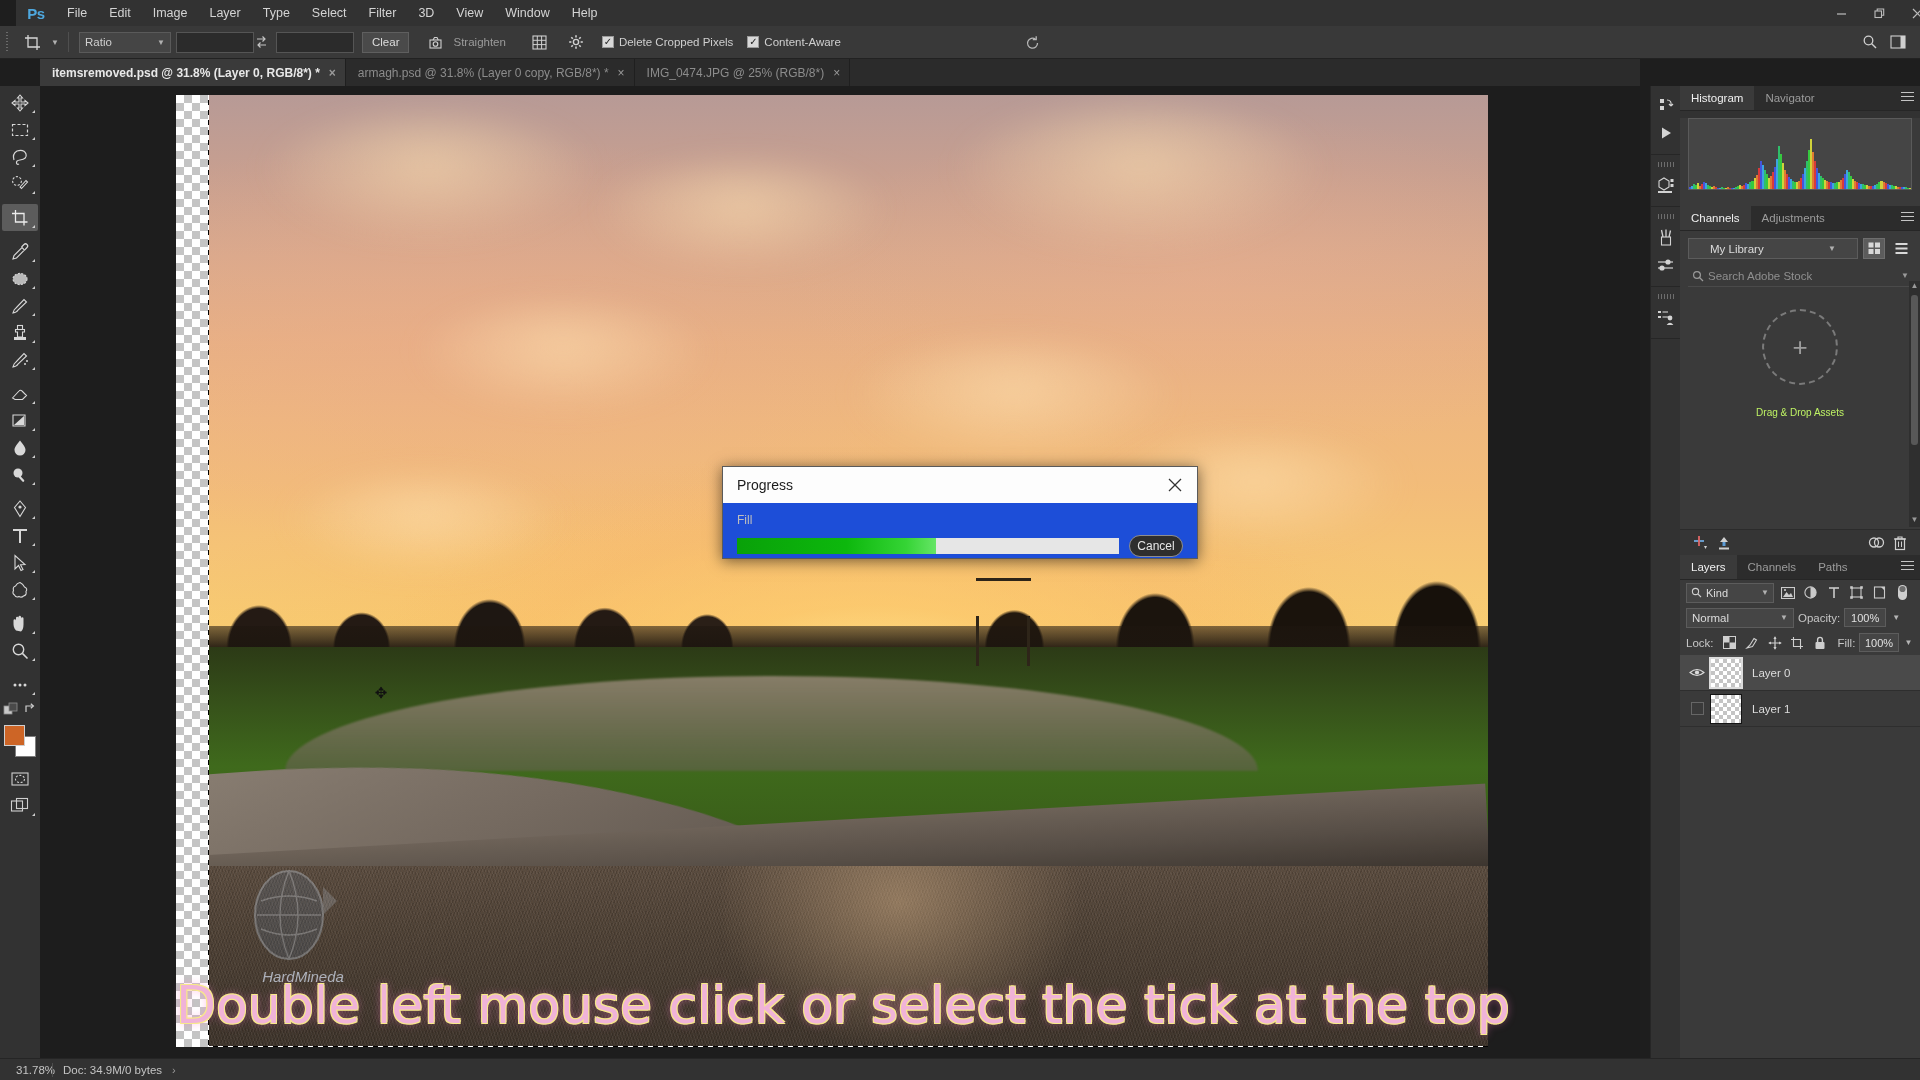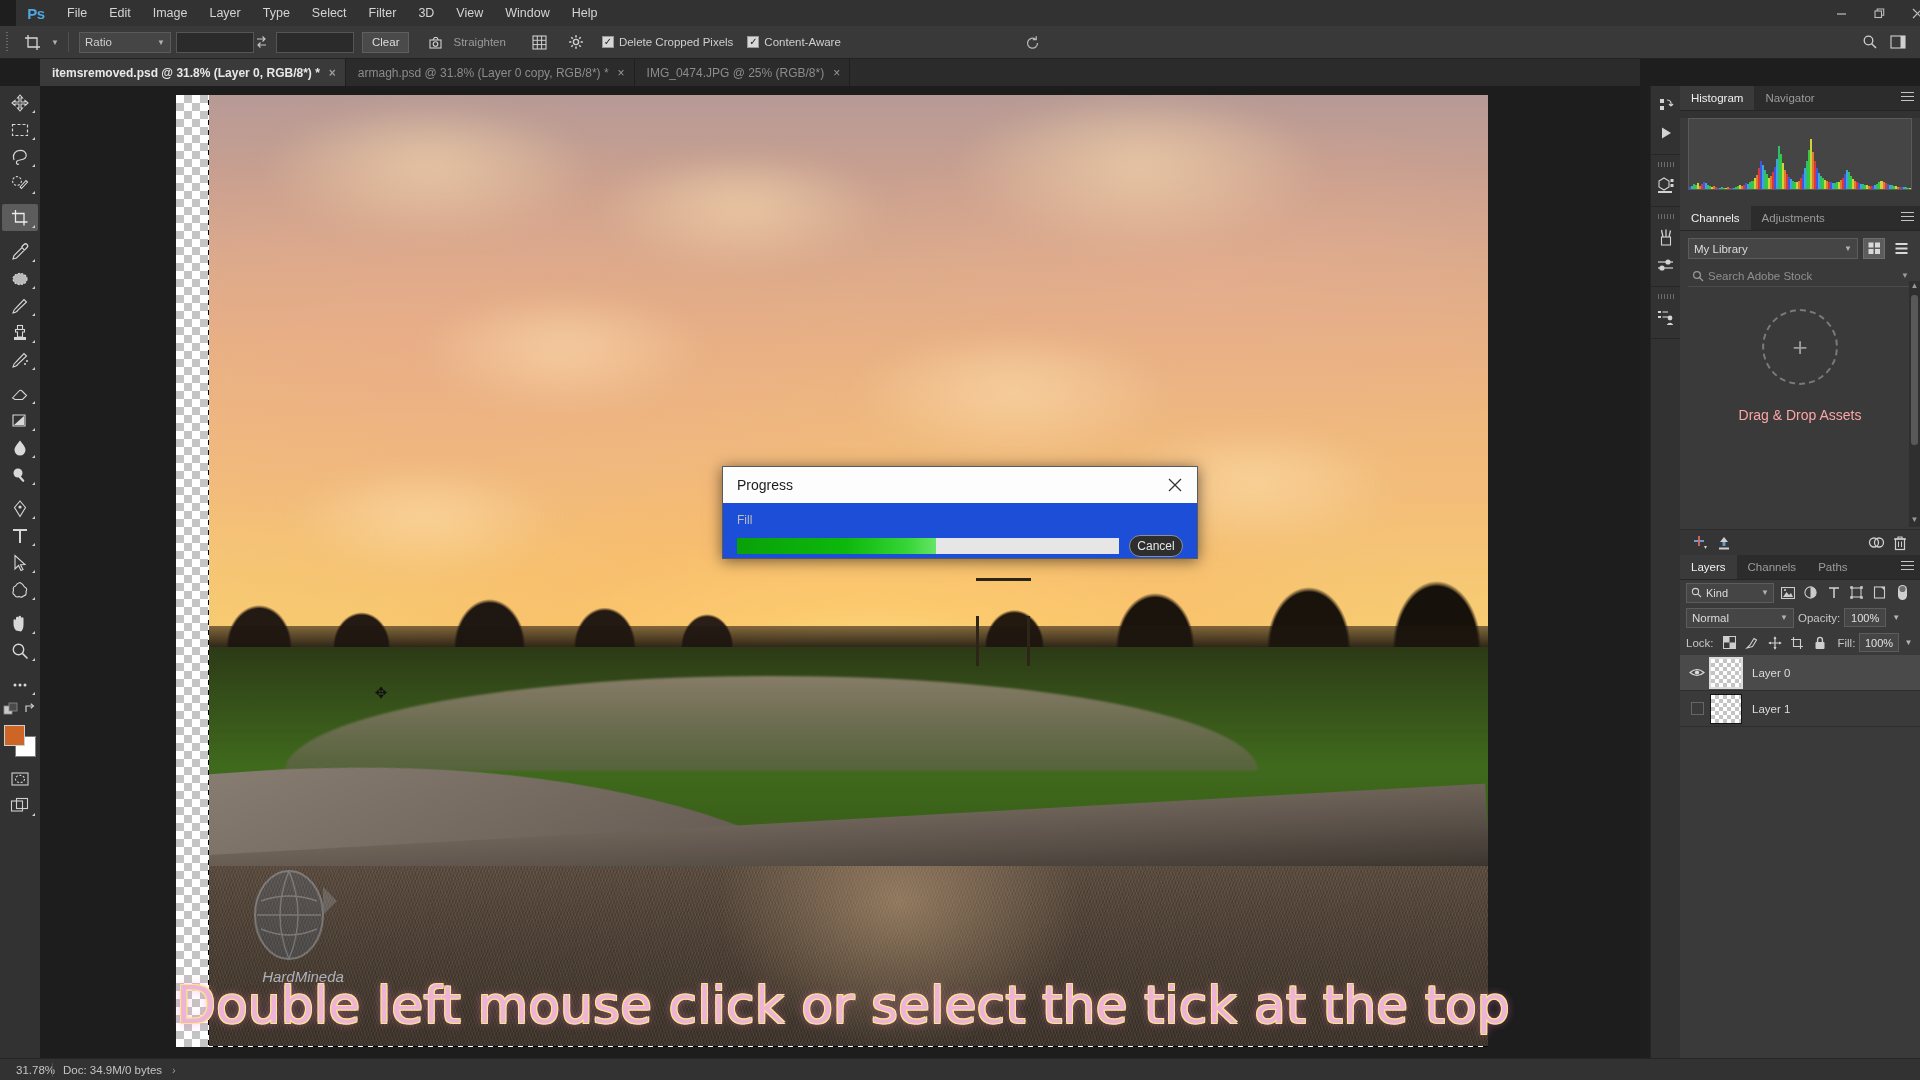--- a/index.html
+++ b/index.html
@@ -294,38 +294,38 @@
     margin: 7px 8px 2px; height: 72px; background: #454545; border: 1px solid #5a5a5a;
     position: relative; overflow: hidden;
   }
   .hist-bars { position: absolute; left: 0; bottom: 0; width: 100%; height: 100%; display: flex; align-items: flex-end; }
   .hist-bar { flex: 1 0 auto; }
 
   .lib-row { display: flex; align-items: center; padding: 7px 8px 4px; }
   .lib-select {
     flex: 1; height: 21px; background: #454545; border: 1px solid #5c5c5c; color: #dcdcdc;
     font-size: 11.5px; display: flex; align-items: center; justify-content: space-between;
-    padding: 0 5px;
+    padding: 0 21px;
   }
   .lib-viewbtn {
     width: 22px; height: 21px; margin-left: 5px; display: flex; align-items: center;
     justify-content: center; border: 1px solid transparent;
   }
   .lib-viewbtn.active { background: #5c5c5c; border-color: #6e6e6e; }
   .lib-search {
     margin: 2px 8px 0; height: 22px; display: flex; align-items: center;
     border-bottom: 1px solid #4a4a4a; color: #8f8f8f; font-size: 11.5px;
   }
   .dropzone { padding: 22px 16px 8px; text-align: center; }
   .dz-circle {
     width: 76px; height: 76px; margin: 0 auto 22px; border-radius: 50%;
     border: 2px dashed #7a7a7a; display: flex; align-items: center; justify-content: center;
     color: #9c9c9c; font-size: 26px; font-weight: 300;
   }
-  .dz-title { font-size: 14px; color: #fca5a5; margin-bottom: 22px; }
+  .dz-title { font-size: 10px; color: #bef264; margin-bottom: 22px; }
   .dz-sub { font-size: 11px; color: #9c9c9c; line-height: 1.5; }
   .lib-footer {
     display: flex; align-items: center; height: 26px; padding: 0 8px;
     border-top: 1px solid #2b2b2b; background: #353535;
   }
   .lib-footer .spacer { flex: 1; }
   .lib-fi { width: 24px; display:flex; align-items:center; justify-content:center; color:#cfcfcf; }
 
   .layers-row { display: flex; align-items: center; height: 25px; padding: 0 6px; gap: 4px; }
   .kind-select {

